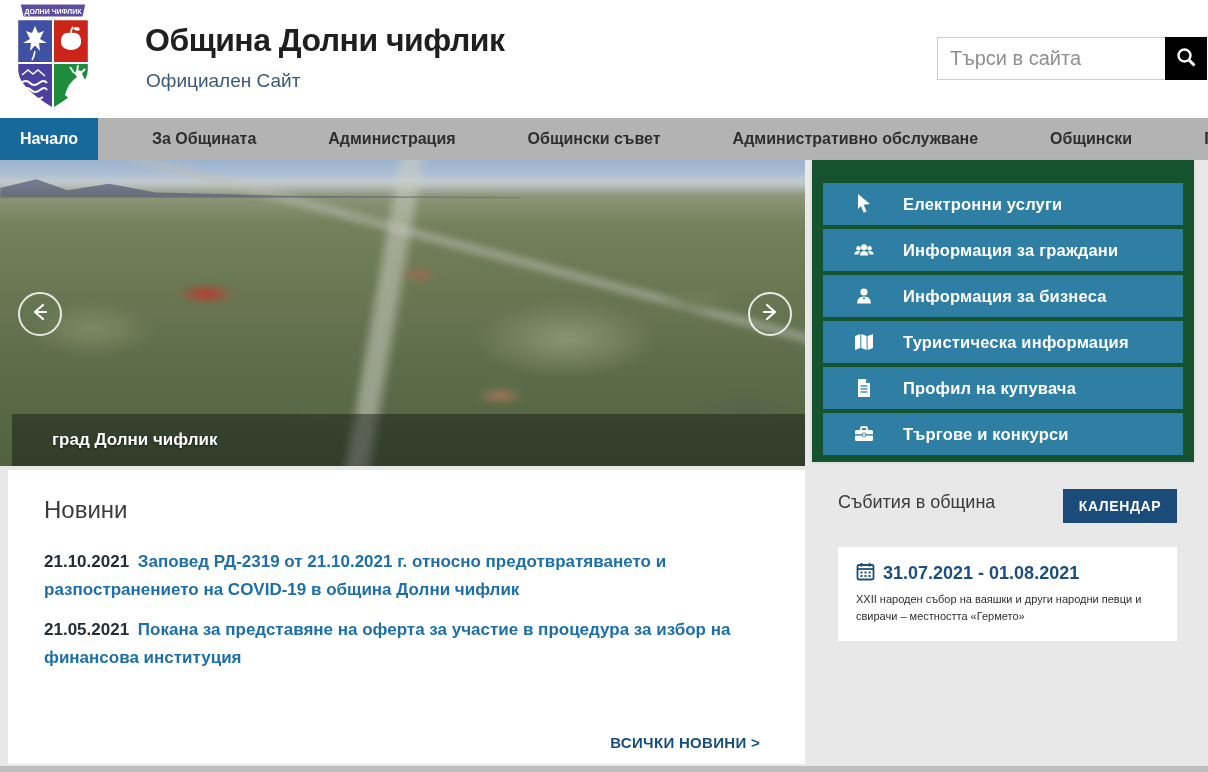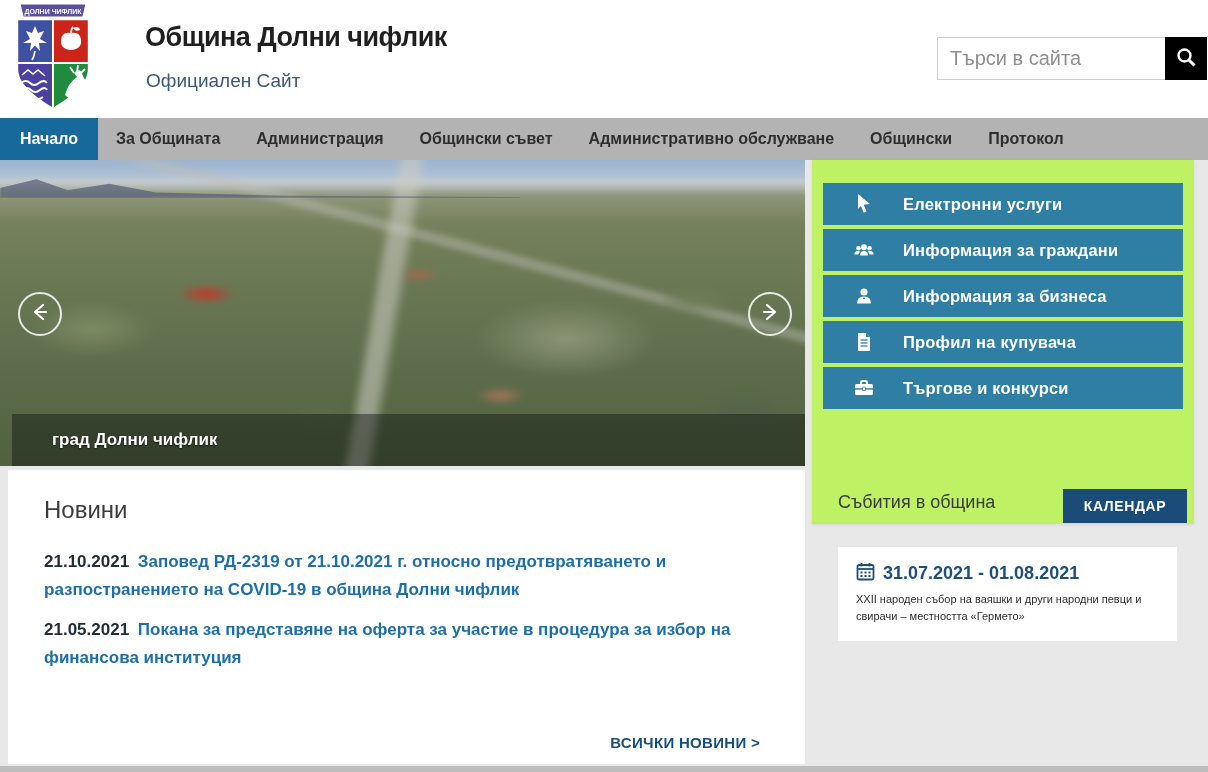--- a/index.html
+++ b/index.html
@@ -2,29 +2,29 @@
 <html><head>
 <meta charset="utf-8">
 <style>
   * { margin:0; padding:0; box-sizing:border-box; }
   html,body { width:1208px; height:772px; }
   body { font-family:"Liberation Sans", sans-serif; background:#e8e8e8; position:relative; overflow:hidden; }
 
   
   .header { position:absolute; left:0; top:0; width:1208px; height:118px; background:#ffffff; }
   .logo { position:absolute; left:8px; top:2px; }
-  .site-title { position:absolute; left:145px; top:22px; font-size:27px; font-weight:bold; color:#1f1f1f; letter-spacing:-0.5px; }
+  .site-title { position:absolute; left:145px; top:22px; font-size:32px; font-weight:bold; color:#1f1f1f; letter-spacing:-0.5px; }
   .site-subtitle { position:absolute; left:146px; top:70px; font-size:19px; color:#3c5a77; }
   .search-wrap { position:absolute; left:937px; top:37px; width:270px; height:43px; display:flex; }
   .search-input { width:228px; height:43px; border:1px solid #cfcfcf; border-right:none; padding:0 12px; font-size:20px; color:#444; font-family:"Liberation Sans",sans-serif; outline:none; }
   .search-input::placeholder { color:#8f8f8f; }
   .search-btn { width:42px; height:43px; background:#000; border:none; cursor:pointer; display:flex; align-items:center; justify-content:center; }
 
   
-  .nav { position:absolute; left:0; top:118px; width:1208px; height:42px; background:#b3b3b3; display:flex; align-items:stretch; }
+  .nav { position:absolute; left:0; top:118px; width:1208px; height:42px; background:#b3b3b3; display:flex; align-items:stretch;gap:36px; }
   .nav-item { display:flex; align-items:center; padding:0 18px; font-size:16px; font-weight:bold; color:#2e2e2e; cursor:pointer; white-space:nowrap; }
   .nav-item.active { background:#17689b; color:#ffffff; padding:0 20px; }
 
   
   .hero { position:absolute; left:0; top:160px; width:805px; height:306px; overflow:hidden; background:#67754f; }
   .hero-tex { position:absolute; inset:-6px; filter:blur(2.5px);
     background-color:#67754f;
     background-image:
       radial-gradient(ellipse 90px 40px at 12% 55%, #7d8a63 0%, rgba(125,138,99,0) 70%),
       radial-gradient(ellipse 130px 55px at 70% 58%, #8b9474 0%, rgba(139,148,116,0) 70%),
@@ -49,29 +49,29 @@
   
   .news-panel { position:absolute; left:8px; top:470px; width:797px; height:294px; background:#ffffff;padding-left:36px; }
   .news-title { position:absolute; left:36px; top:26px; font-size:24px; color:#3b3b3b; }
   .news-list { position:absolute; left:36px; top:78px; width:730px; }
   .news-item { font-size:17px; line-height:1.62; margin-bottom:13px; }
   .news-date { font-weight:bold; color:#222d38; margin-right:4px; }
   .news-link { color:#1c6fa8; font-weight:bold; text-decoration:none; cursor:pointer; }
   .all-news { position:absolute; right:45px; bottom:13px; font-size:15px; font-weight:bold; color:#174f7c; text-decoration:none; cursor:pointer; letter-spacing:0.3px; }
 
   
-  .side-panel { position:absolute; left:812px; top:160px; width:382px; height:364px; background:#bef264; box-shadow:0 1px 3px rgba(0,0,0,0.08); }
+  .side-panel { position:absolute; left:812px; top:160px; width:382px; height:302px; background:#14532d; box-shadow:0 1px 3px rgba(0,0,0,0.08); }
   .quick-btn { position:relative; margin:0 11px 4px 11px; width:360px; height:42px; background:#2f7ea4; color:#ffffff; display:flex; align-items:center; cursor:pointer; }
   .quick-btn:first-child { margin-top:23px; }
   .quick-icon { width:22px; height:22px; margin-left:30px; flex:none; display:flex; align-items:center; justify-content:center; }
   .quick-label { margin-left:28px; font-size:16.5px; font-weight:bold; letter-spacing:0.2px; }
 
   
   .events-title { position:absolute; left:838px; top:492px; font-size:18px; color:#3b3b3b;text-align:right; }
-  .calendar-btn { position:absolute; left:1063px; top:489px; width:124px; height:34px; background:#1b4b79; color:#ffffff; font-size:14px; font-weight:bold; border:none; cursor:pointer; letter-spacing:0.6px; font-family:"Liberation Sans",sans-serif; }
+  .calendar-btn { position:absolute; left:1063px; top:489px; width:114px; height:34px; background:#1b4b79; color:#ffffff; font-size:14px; font-weight:bold; border:none; cursor:pointer; letter-spacing:0.6px; font-family:"Liberation Sans",sans-serif; }
   .event-card { position:absolute; left:838px; top:547px; width:339px; background:#ffffff; padding:15px 18px 17px 18px; }
   .event-date-row { display:flex; align-items:center; gap:8px; margin-bottom:6px; }
   .event-date { font-size:18px; font-weight:bold; color:#1d4e7e; }
   .event-text { font-size:11px; color:#2e2e2e; line-height:1.5; }
 
   .bottom-strip { position:absolute; left:0; top:766px; width:1208px; height:6px; background:#bdbdbd; }
 </style>
 </head>
 <body>
 
@@ -184,20 +184,30 @@
     <span class="quick-icon">
       <svg width="20" height="22" viewBox="0 0 20 22">
         <circle cx="10" cy="7" r="3.6" fill="#ffffff"></circle>
         <path d="M3 18.5 q0 -7 7 -7 q7 0 7 7 Z" fill="#ffffff"></path>
         <path d="M10 12 l-1.4 2.2 h2.8 Z" fill="#2f7ea4"></path>
       </svg>
     </span>
     <span class="quick-label">Информация за бизнеса</span>
   </div>
 
+  <div class="quick-btn">
+    <span class="quick-icon">
+      <svg width="22" height="22" viewBox="0 0 22 22">
+        <path d="M2 5 L7.3 3 V17 L2 19 Z" fill="#ffffff"></path>
+        <path d="M8.3 3 L13.6 5 V19 L8.3 17 Z" fill="#ffffff"></path>
+        <path d="M14.6 5 L20 3 V17 L14.6 19 Z" fill="#ffffff"></path>
+      </svg>
+    </span>
+    <span class="quick-label">Туристическа информация</span>
+  </div>
 
   <div class="quick-btn">
     <span class="quick-icon">
       <svg width="18" height="22" viewBox="0 0 18 22">
         <path d="M3 2 H11 L15 6 V20 H3 Z" fill="#ffffff"></path>
         <path d="M11 2 L11 6 H15 Z" fill="#2f7ea4"></path>
         <line x1="5.5" y1="9" x2="12.5" y2="9" stroke="#2f7ea4" stroke-width="1.3"></line>
         <line x1="5.5" y1="12" x2="12.5" y2="12" stroke="#2f7ea4" stroke-width="1.3"></line>
         <line x1="5.5" y1="15" x2="12.5" y2="15" stroke="#2f7ea4" stroke-width="1.3"></line>
       </svg>

